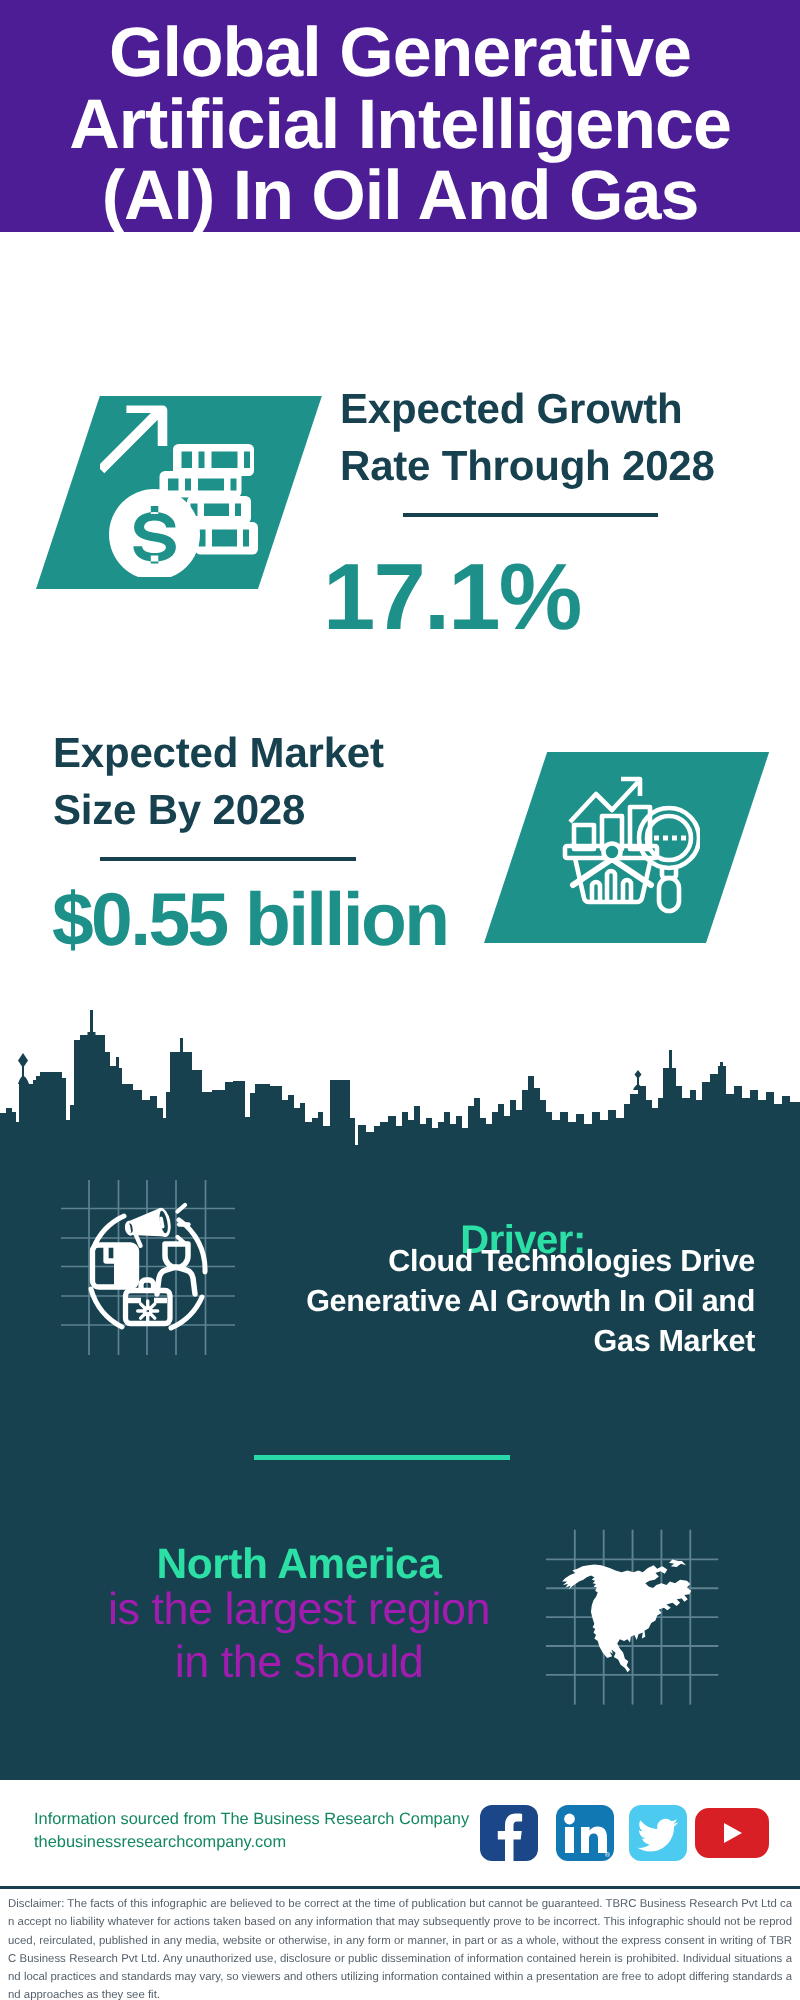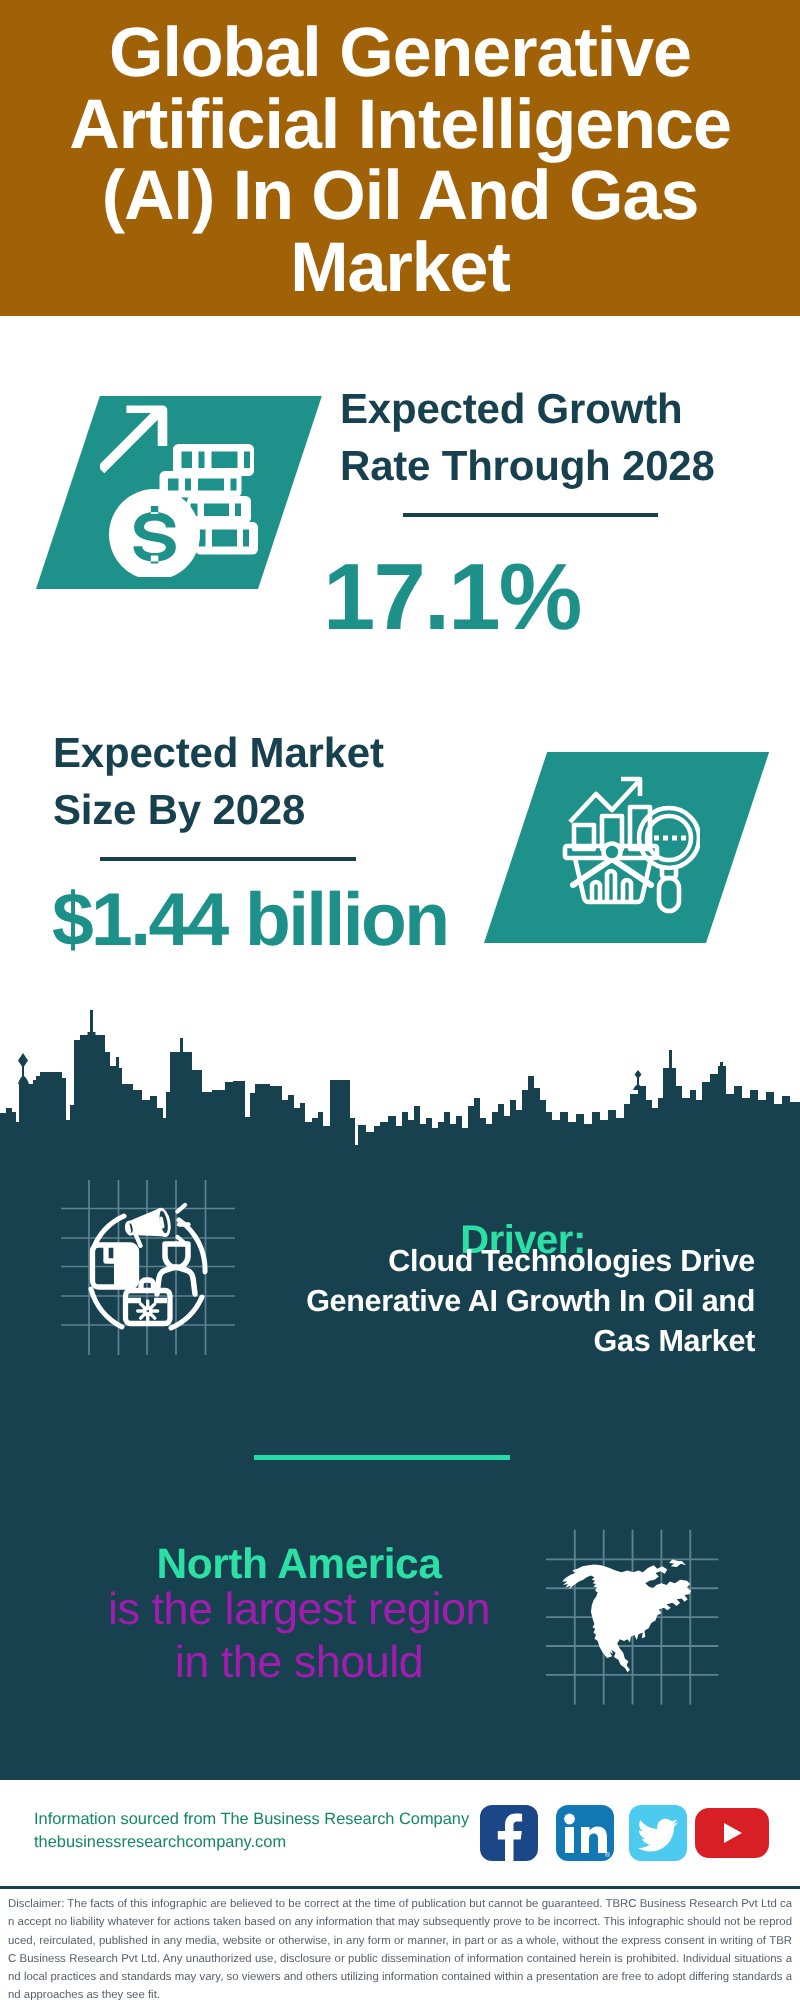--- a/index.html
+++ b/index.html
@@ -2,21 +2,21 @@
 <html><head>
 <meta charset="utf-8">
 <title>Infographic</title>
 <style>
   *{box-sizing:border-box;margin:0;padding:0;}
   html,body{width:800px;height:2000px;}
   body{font-family:"Liberation Sans",sans-serif;background:#ffffff;-webkit-font-smoothing:antialiased;text-rendering:geometricPrecision;}
   .page{position:relative;width:800px;height:2000px;overflow:hidden;background:#fff;}
 
   
-  .header{position:absolute;left:0;top:0;width:800px;height:316px;background:#a16207;}
+  .header{position:absolute;left:0;top:0;width:800px;height:232px;background:#4c1d95;}
   .header h1{position:absolute;left:0;top:17px;width:800px;color:#ffffff;font-size:70px;
              line-height:71.5px;font-weight:bold;text-align:center;letter-spacing:-1px;}
 
   
   .stat-title{position:absolute;color:#17414f;font-weight:bold;font-size:42px;line-height:57px;
               letter-spacing:-0.2px;}
   .stat-rule{position:absolute;height:4px;background:#17414f;}
   .stat-value{position:absolute;color:#1d908a;font-weight:bold;}
 
   .para{position:absolute;background:#1d918a;}
@@ -75,21 +75,21 @@
     <span>Rate Through 2028</span>
   </div>
   <div class="stat-rule" style="left:403px;top:513px;width:255px;"></div>
   <div class="stat-value" style="left:323px;top:547px;width:400px;font-size:94px;line-height:100px;letter-spacing:-1.8px;">17.1%</div>
 
   <div class="stat-title" style="left:53px;top:724px;width:400px;">
     <span>Expected Market</span><br>
     <span>Size By 2028</span>
   </div>
   <div class="stat-rule" style="left:100px;top:857px;width:256px;"></div>
-  <div class="stat-value" style="left:52px;top:878px;width:400px;font-size:75px;line-height:82px;letter-spacing:-2.6px;">$1.44 billion</div>
+  <div class="stat-value" style="left:52px;top:878px;width:400px;font-size:75px;line-height:82px;letter-spacing:-2.6px;">$0.55 billion</div>
 
   <div style="position:absolute;left:484px;top:752px;width:300px;height:200px;">
     <div class="para" style="left:0;top:0;width:222px;height:191px;transform:skewX(-18.3deg);transform-origin:bottom left;"></div>
     <svg width="150" height="150" viewBox="0 0 150 150" style="position:absolute;left:66px;top:13px;">
       <g fill="none" stroke="#fff" stroke-width="4.6" stroke-linejoin="round">
         <polyline points="20,57 46,29 62,45 88,17"></polyline>
         <polyline points="71,14 90,14 90,31"></polyline>
         <rect x="24" y="60" width="20" height="24"></rect>
         <rect x="52" y="51" width="20" height="33"></rect>
         <rect x="80" y="42" width="20" height="42"></rect>

